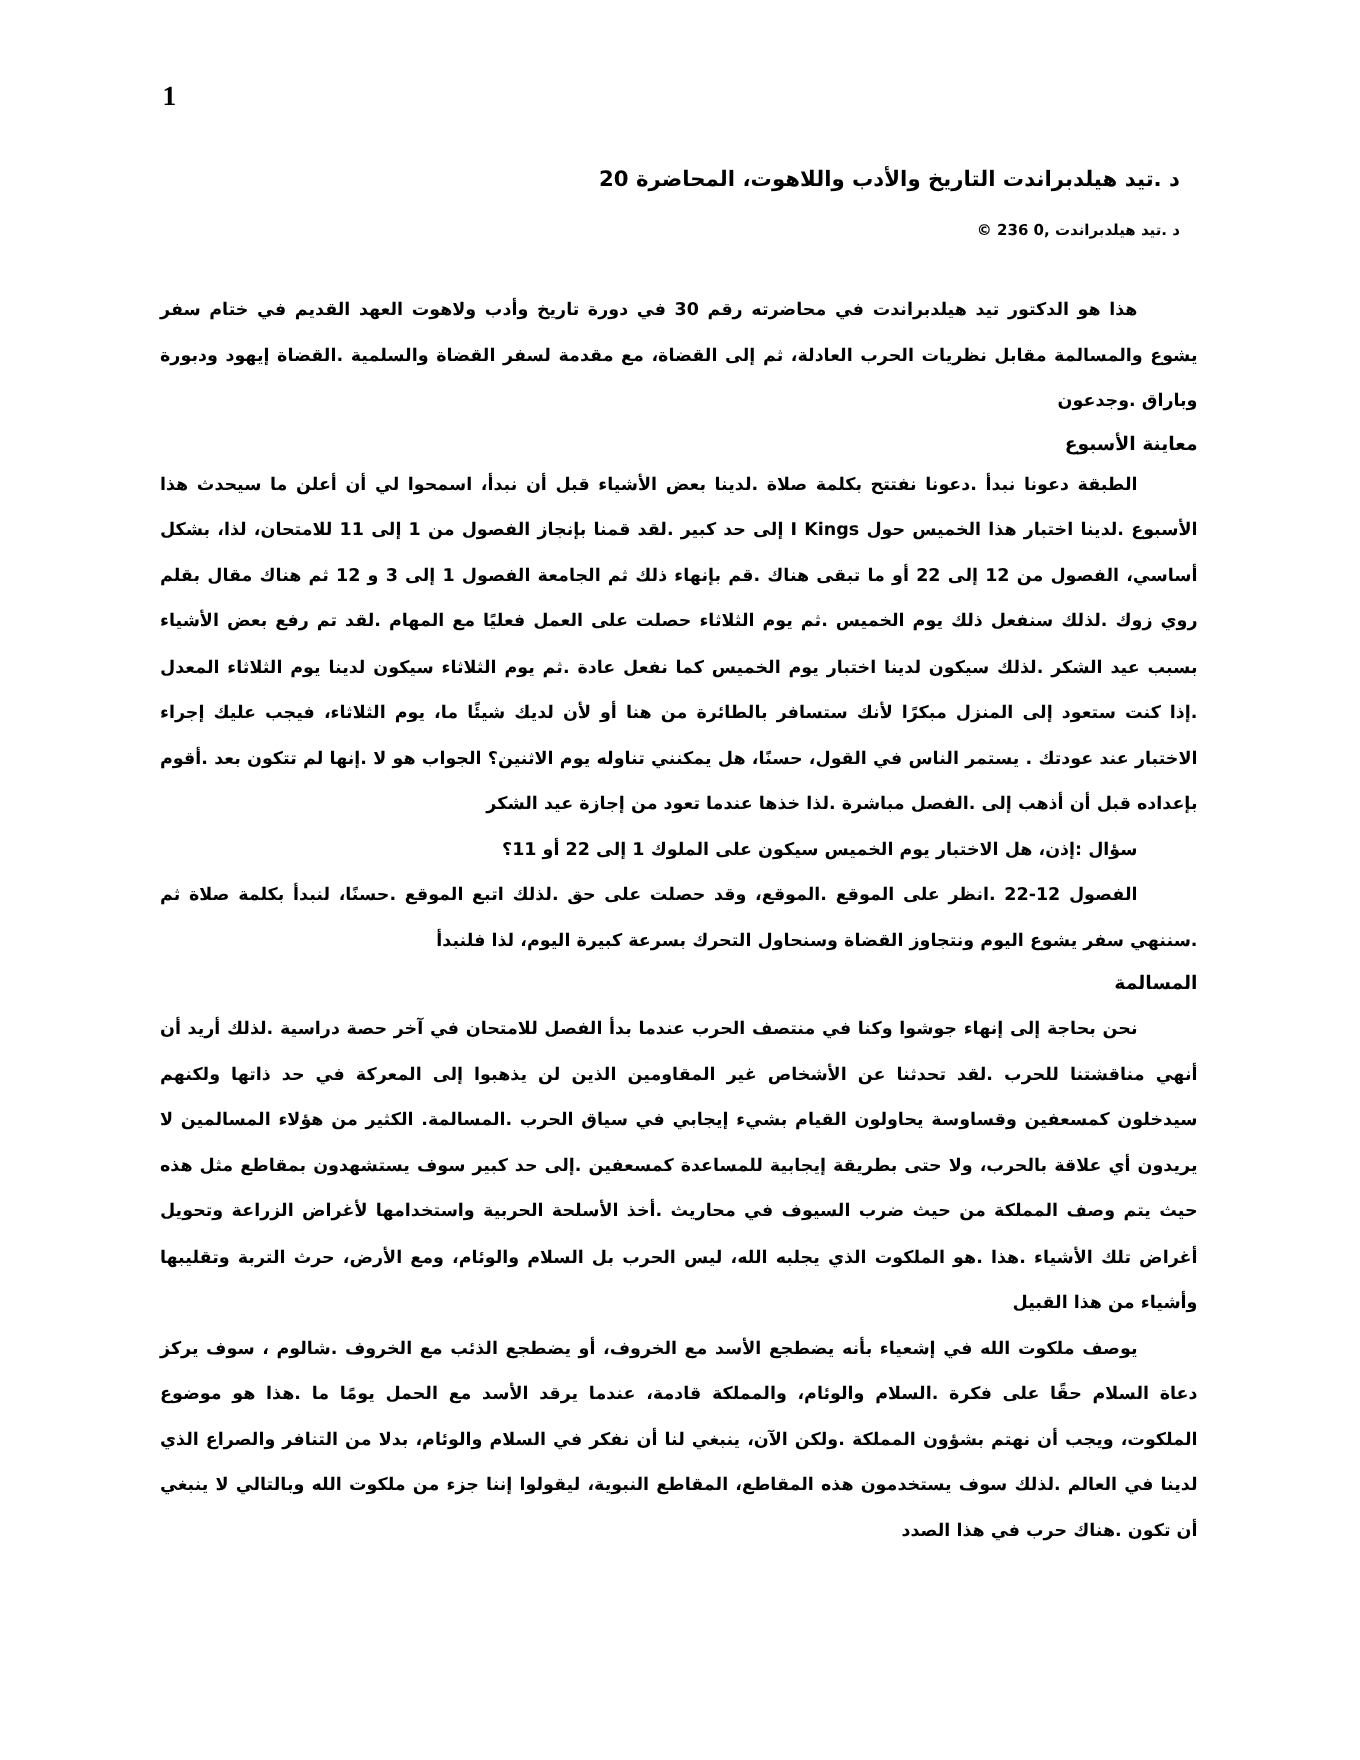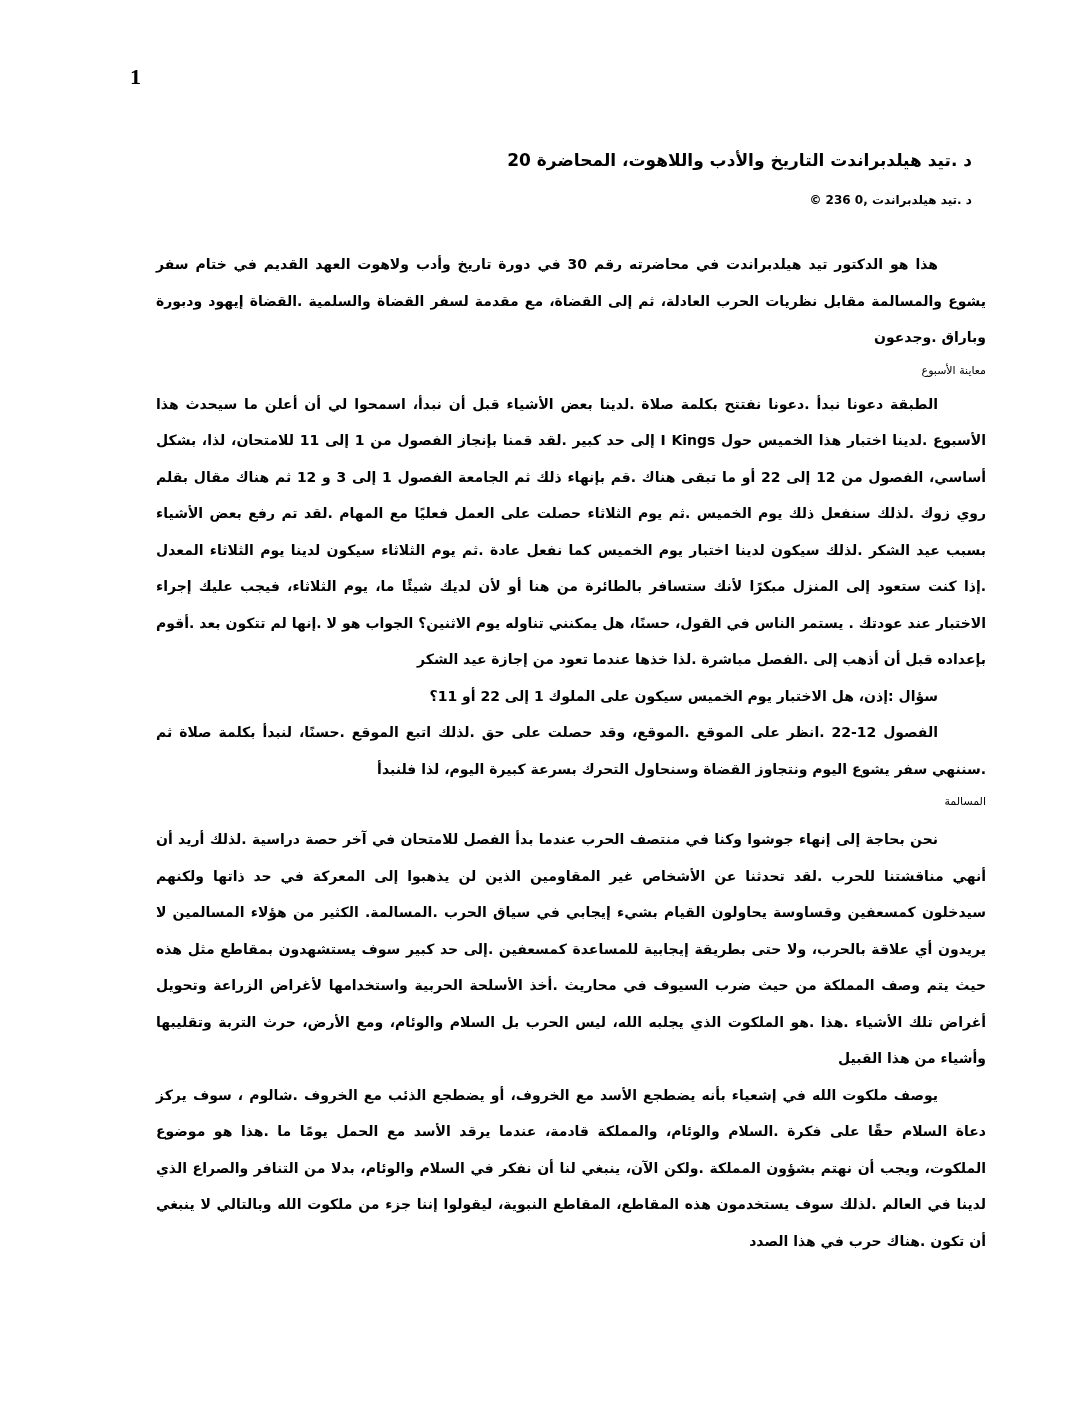--- a/index.html
+++ b/index.html
@@ -20,25 +20,24 @@
       left: 130px;
       top: 64px;
       font-family: "Liberation Serif", "DejaVu Serif", serif;
       font-size: 22px;
       font-weight: bold;
       direction: ltr;
     }
     .doc {
       position: absolute;
       left: 128px;
-      top: 140px;
+      top: 124px;
       width: 830px;
       direction: rtl;
       text-align: right;
-      margin-left: 28px;
     }
     .title {
       font-size: 17px;
       font-weight: bold;
       margin: 4px 0 0 0;
       line-height: 32px;
       padding-right: 14px;
     }
     .copyright {
       font-size: 12px;
@@ -55,22 +54,22 @@
       font-size: 14px;
       font-weight: bold;
       line-height: 36.5px;
       text-align: justify;
       text-align-last: right;
     }
     p.indent {
       text-indent: 48px;
     }
     .section-heading {
-      font-size: 11px;
-      font-weight: normal;
+      font-size: 15px;
+      font-weight: bold;
       line-height: 30px;
       margin: 0;
     }
     .lead-spacer { height: 4px; }
   </style>
 </head>
 <body>
 
 <div class="page-number">1</div>
 

